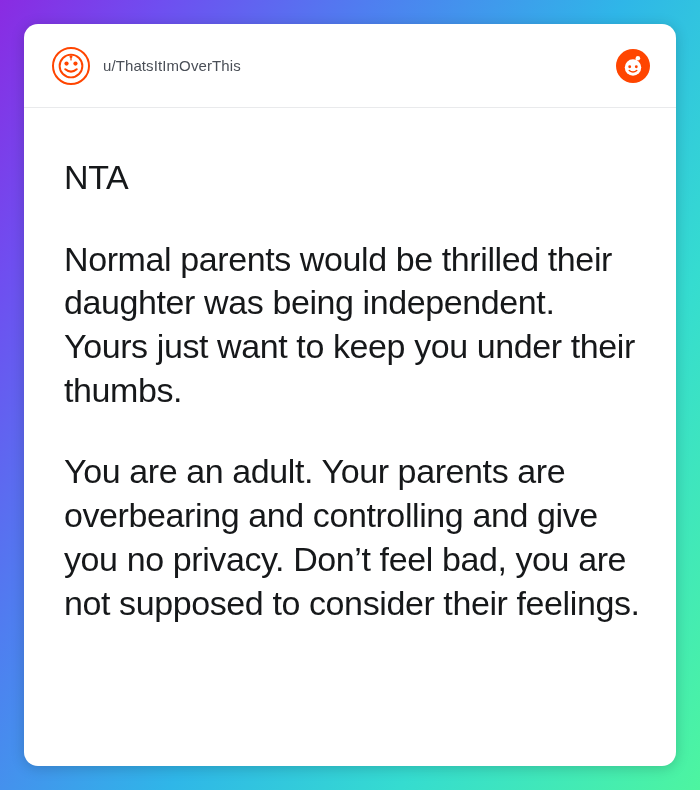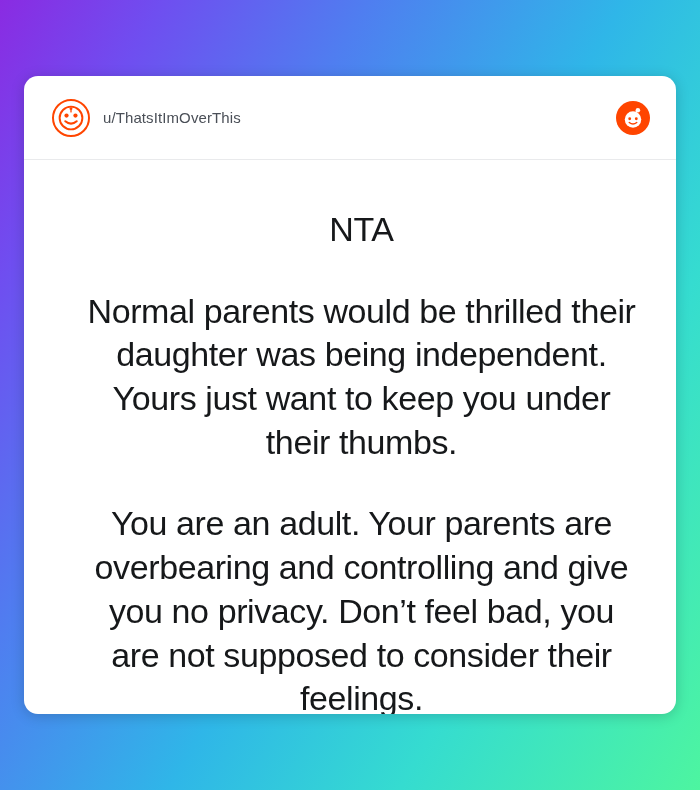--- a/index.html
+++ b/index.html
@@ -26,21 +26,21 @@
         #6f4ef0 14%,
         #4f7ef0 32%,
         #2fb6e8 54%,
         #35dcd0 74%,
         #4df5a0 100%);
   }
 
   #card {
     position: relative;
     width: 652px;
-    height: 638px;
+    height: 742px;
     background: #ffffff;
     border-radius: 14px;
     box-shadow: 0 2px 14px rgba(0,0,0,0.18);
     display: flex;
     flex-direction: column;
     overflow: hidden;
   }
 
   .card-header {
     height: 84px;
@@ -79,22 +79,21 @@
     border-radius: 50%;
     background: #ff4500;
     display: flex;
     align-items: center;
     justify-content: center;
     flex: 0 0 auto;
   }
 
   .card-body {
     flex: 1 1 auto;
-    padding: 48px 34px 20px 57px;
-    text-align: center;
+    padding: 48px 34px 20px 40px;
   }
 
   .post-text p {
     font-size: 34px;
     line-height: 1.285;
     color: #16181a;
     letter-spacing: -0.4px;
     font-weight: 400;
   }
 

